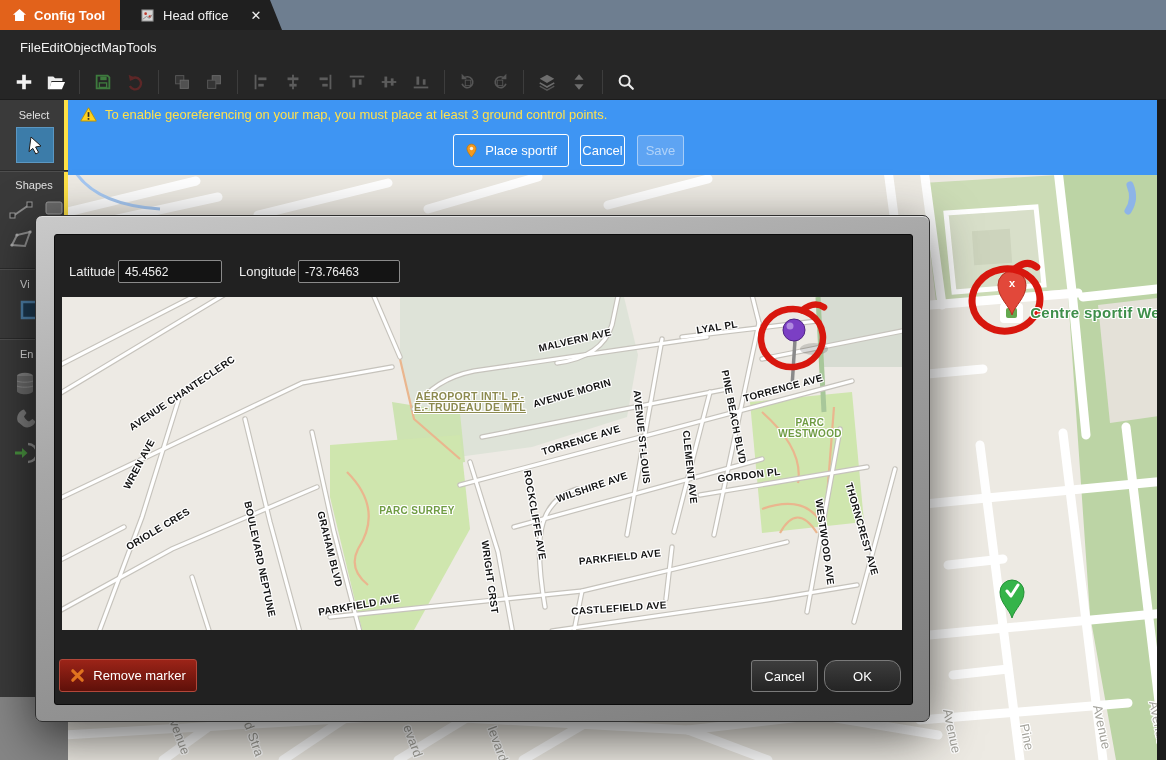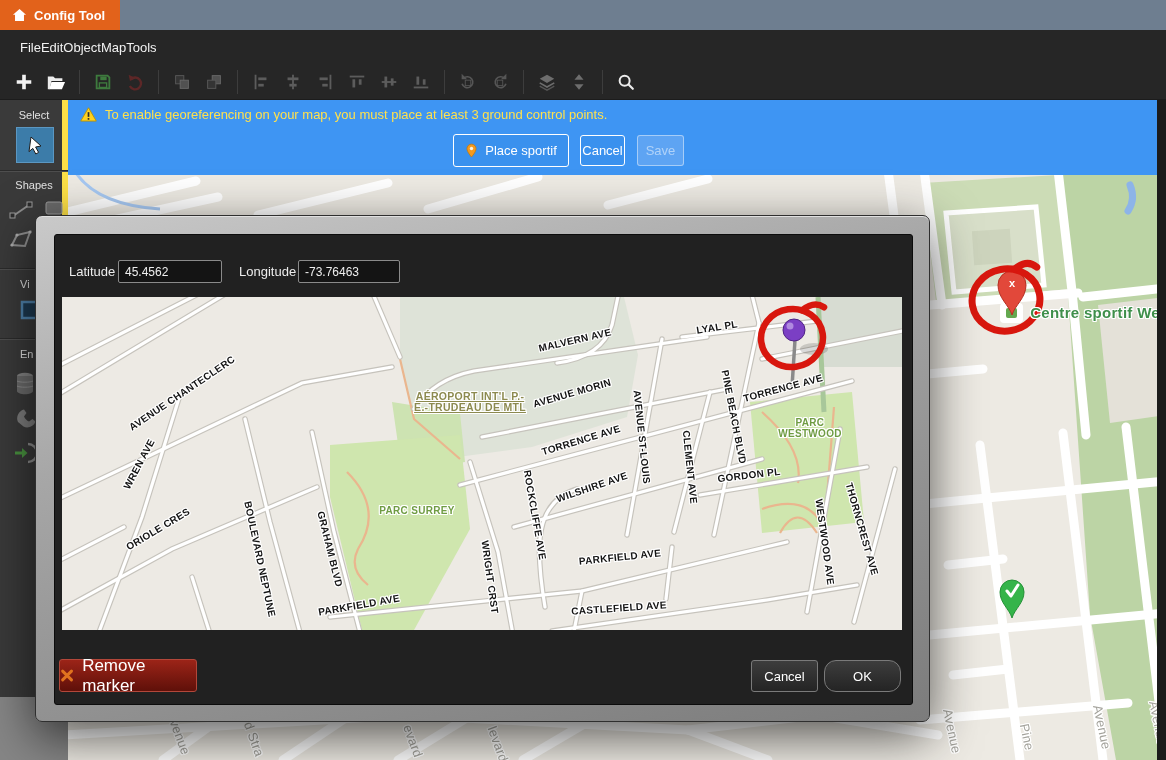--- a/index.html
+++ b/index.html
@@ -28,21 +28,21 @@
 
   
   .banner{left:68px;top:100px;width:1098px;height:75px;background:#3e95f3;z-index:4;}
   .banner-msg{position:absolute;left:12px;top:7px;display:flex;align-items:center;gap:8px;}
   .banner-msg span{color:#ffe14d;font-size:13px;}
   .btn-banner{position:absolute;box-sizing:border-box;border:1px solid #fff;border-radius:3px;
       background:#3a91ee;color:#fff;font-size:13px;display:flex;align-items:center;justify-content:center;gap:7px;}
   .btn-banner.disabled{border-color:rgba(255,255,255,.45);color:rgba(255,255,255,.5);background:#5ea4f3;}
 
   
-  .sidebar{left:0;top:100px;width:68px;height:660px;background:#3a3a3a;z-index:2;border-right:6px solid #fde047;box-sizing:border-box;}
+  .sidebar{left:0;top:100px;width:68px;height:660px;background:#3a3a3a;z-index:2;border-right:4px solid #fde047;box-sizing:border-box;}
   .side-label{position:absolute;width:68px;text-align:center;color:#e2e2e2;font-size:11px;}
   .side-sep{position:absolute;left:0;width:68px;height:1px;background:#4e4e4e;border-top:1px solid #2b2b2b;}
   .tool-select{position:absolute;left:16px;top:27px;width:36px;height:34px;background:#3c7ca9;border:1px solid #5b97c2;display:flex;align-items:center;justify-content:center;}
   .side-ico{position:absolute;display:flex;align-items:center;justify-content:center;}
   .sidebar-bottom{left:0;top:697px;width:68px;height:63px;background:#868686;z-index:3;}
 
   
   .bgmap{left:68px;top:175px;width:1098px;height:585px;z-index:1;overflow:hidden;background:#edeae3;}
   .edge-strip{left:1157px;top:100px;width:9px;height:660px;background:#1b1b1b;z-index:6;}
 
@@ -51,21 +51,21 @@
       background:linear-gradient(165deg,#c9c9c9 0%,#a7a7a7 35%,#7c7c7c 100%);
       box-shadow:0 14px 50px rgba(0,0,0,.65), inset 0 1px 0 #e0e0e0;border:1px solid #2f2f2f;box-sizing:border-box;}
   .dlg-panel{position:absolute;left:18px;top:18px;width:859px;height:471px;background:#212121;border-radius:3px;border:1px solid #0c0c0c;box-sizing:border-box;}
   .dlg-label{position:absolute;color:#ececec;font-size:13px;}
   .dlg-input{position:absolute;background:#141414;border:1px solid #8a8a8a;border-radius:2px;color:#eee;font-size:12px;padding:0 6px;box-sizing:border-box;font-family:"Liberation Sans",sans-serif;}
   .dlg-map{position:absolute;left:7px;top:62px;width:840px;height:333px;background:#edeae4;overflow:hidden;}
   .btn-dark{position:absolute;box-sizing:border-box;border:1px solid #7a7a7a;border-radius:3px;
       background:linear-gradient(180deg,#3d3d3d,#242424);color:#fff;font-size:13px;
       display:flex;align-items:center;justify-content:center;}
   .btn-remove{position:absolute;box-sizing:border-box;border:1px solid #b2473a;border-radius:3px;
-      background:linear-gradient(180deg,#9c2418,#5f1009);color:#fff;font-size:17px;
+      background:linear-gradient(180deg,#9c2418,#5f1009);color:#fff;font-size:13px;
       display:flex;align-items:center;justify-content:center;gap:8px;}
 
   
   .maplabel{position:absolute;white-space:pre;text-align:center;color:#141414;
       font-size:10px;font-weight:bold;letter-spacing:.3px;line-height:11px;
       text-shadow:-1px -1px 0 #fff,1px -1px 0 #fff,-1px 1px 0 #fff,1px 1px 0 #fff,0 -1px 0 #fff,0 1px 0 #fff,-1px 0 0 #fff,1px 0 0 #fff;}
   .maplabel.area-olive{color:#8c8a4f;text-decoration:underline;font-size:10.5px;}
   .maplabel.area-green{color:#6f9c43;}
   .maplabel.bg{color:#a3a29b;font-weight:normal;font-size:13px;letter-spacing:.2px;}
   .maplabel.poi{color:#3f8f4b;font-size:15px;font-weight:bold;text-align:left;}
@@ -74,20 +74,30 @@
 <body>
 
 <div id="stage">
 
   <div class="abs titlebar">
     <div class="abs tab-config">
       <svg width="15" height="14" viewBox="0 0 16 15">
           <path d="M8 1l7 6.2h-2.2V14H3.2V7.2H1z" fill="#fff"></path>
         </svg>
       <span>Config Tool</span>
+    </div>
+    <div class="abs tab-doc">
+      <svg width="15" height="15" viewBox="0 0 16 16">
+          <rect x="2" y="2" width="12" height="12" fill="#d6d6d6" stroke="#7d7d7d"></rect>
+          <circle cx="6" cy="6" r="1.4" fill="#c0392b"></circle>
+          <circle cx="10.5" cy="9" r="1.4" fill="#c0392b"></circle>
+          <path d="M3 12l4-3 3 2 3-4" stroke="#8a8a8a" fill="none"></path>
+        </svg>
+      <span>Head office</span>
+      <span class="tab-close">✕</span>
     </div>
   </div>
 
   <div class="abs menubar">
     <span class="menu-item">File</span>
     <span class="menu-item">Edit</span>
     <span class="menu-item">Object</span>
     <span class="menu-item">Map</span>
     <span class="menu-item">Tools</span>
   </div>

